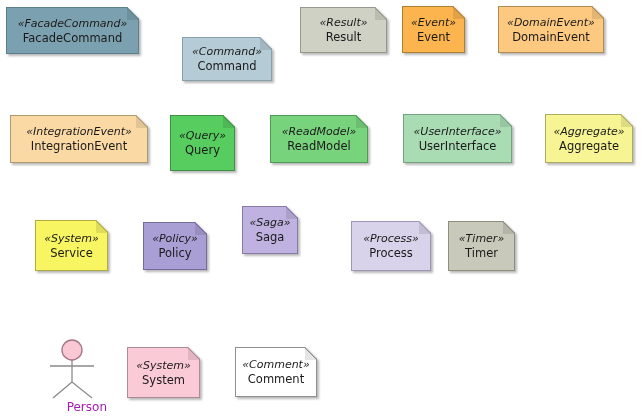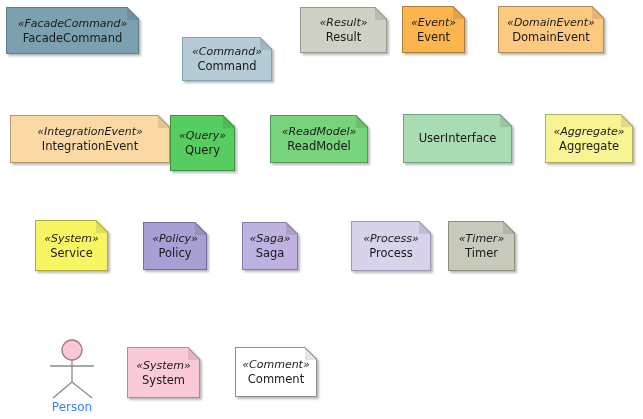--- a/index.html
+++ b/index.html
@@ -61,23 +61,23 @@
     left: 46px;
     top: 336px;
     width: 52px;
     height: 64px;
   }
   .actor-label {
     position: absolute;
     left: 37px;
     top: 400px;
     width: 70px;
-    text-align: center;
+    text-align: right;
     font-size: 12px;
-    color: #3b82f6;
+    color: #a21caf;
   }
 </style>
 </head>
 <body>
 
 <div id="canvas">
 
   <div class="note" style="left: 6px; top: 7px; width: 133px; height: 47px; --fill: #7ba1b0; --border: #5c7f8d;">
     <div class="note-body">
       <span class="fold"></span>
@@ -111,21 +111,21 @@
   </div>
 
   <div class="note" style="left: 498px; top: 6px; width: 106px; height: 47px; --fill: #fdc981; --border: #ad8d52;">
     <div class="note-body">
       <span class="fold"></span>
       <div class="stereo">«DomainEvent»</div>
       <div class="name">DomainEvent</div>
     </div>
   </div>
 
-  <div class="note" style="left: 10px; top: 115px; width: 160px; height: 48px; --fill: #fbd9a5; --border: #ad9a6e;">
+  <div class="note" style="left: 10px; top: 115px; width: 138px; height: 48px; --fill: #fbd9a5; --border: #ad9a6e;">
     <div class="note-body">
       <span class="fold"></span>
       <div class="stereo">«IntegrationEvent»</div>
       <div class="name">IntegrationEvent</div>
     </div>
   </div>
 
   <div class="note" style="left: 170px; top: 115px; width: 65px; height: 56px; --fill: #57cd60; --border: #3c9144;">
     <div class="note-body">
       <span class="fold"></span>
@@ -138,20 +138,21 @@
     <div class="note-body">
       <span class="fold"></span>
       <div class="stereo">«ReadModel»</div>
       <div class="name">ReadModel</div>
     </div>
   </div>
 
   <div class="note" style="left: 403px; top: 114px; width: 109px; height: 49px; --fill: #a9dcb3; --border: #76a37f;">
     <div class="note-body">
       <span class="fold"></span>
+      <div class="stereo">«UserInterface»</div>
       <div class="name">UserInterface</div>
     </div>
   </div>
 
   <div class="note" style="left: 545px; top: 114px; width: 88px; height: 49px; --fill: #f6f493; --border: #aeac62;">
     <div class="note-body">
       <span class="fold"></span>
       <div class="stereo">«Aggregate»</div>
       <div class="name">Aggregate</div>
     </div>
@@ -166,21 +167,21 @@
   </div>
 
   <div class="note" style="left: 143px; top: 222px; width: 64px; height: 48px; --fill: #a99fd5; --border: #746a9e;">
     <div class="note-body">
       <span class="fold"></span>
       <div class="stereo">«Policy»</div>
       <div class="name">Policy</div>
     </div>
   </div>
 
-  <div class="note" style="left: 242px; top: 222px; width: 56px; height: 48px; --fill: #bfb2e0; --border: #877aa8;">
+  <div class="note" style="left: 242px; top: 206px; width: 56px; height: 48px; --fill: #bfb2e0; --border: #877aa8;">
     <div class="note-body">
       <span class="fold"></span>
       <div class="stereo">«Saga»</div>
       <div class="name">Saga</div>
     </div>
   </div>
 
   <div class="note" style="left: 333px; top: 221px; width: 80px; height: 50px; padding-left: 18px; --fill: #d8d2ea; --border: #9d96b5;">
     <div class="note-body">
       <span class="fold"></span>

